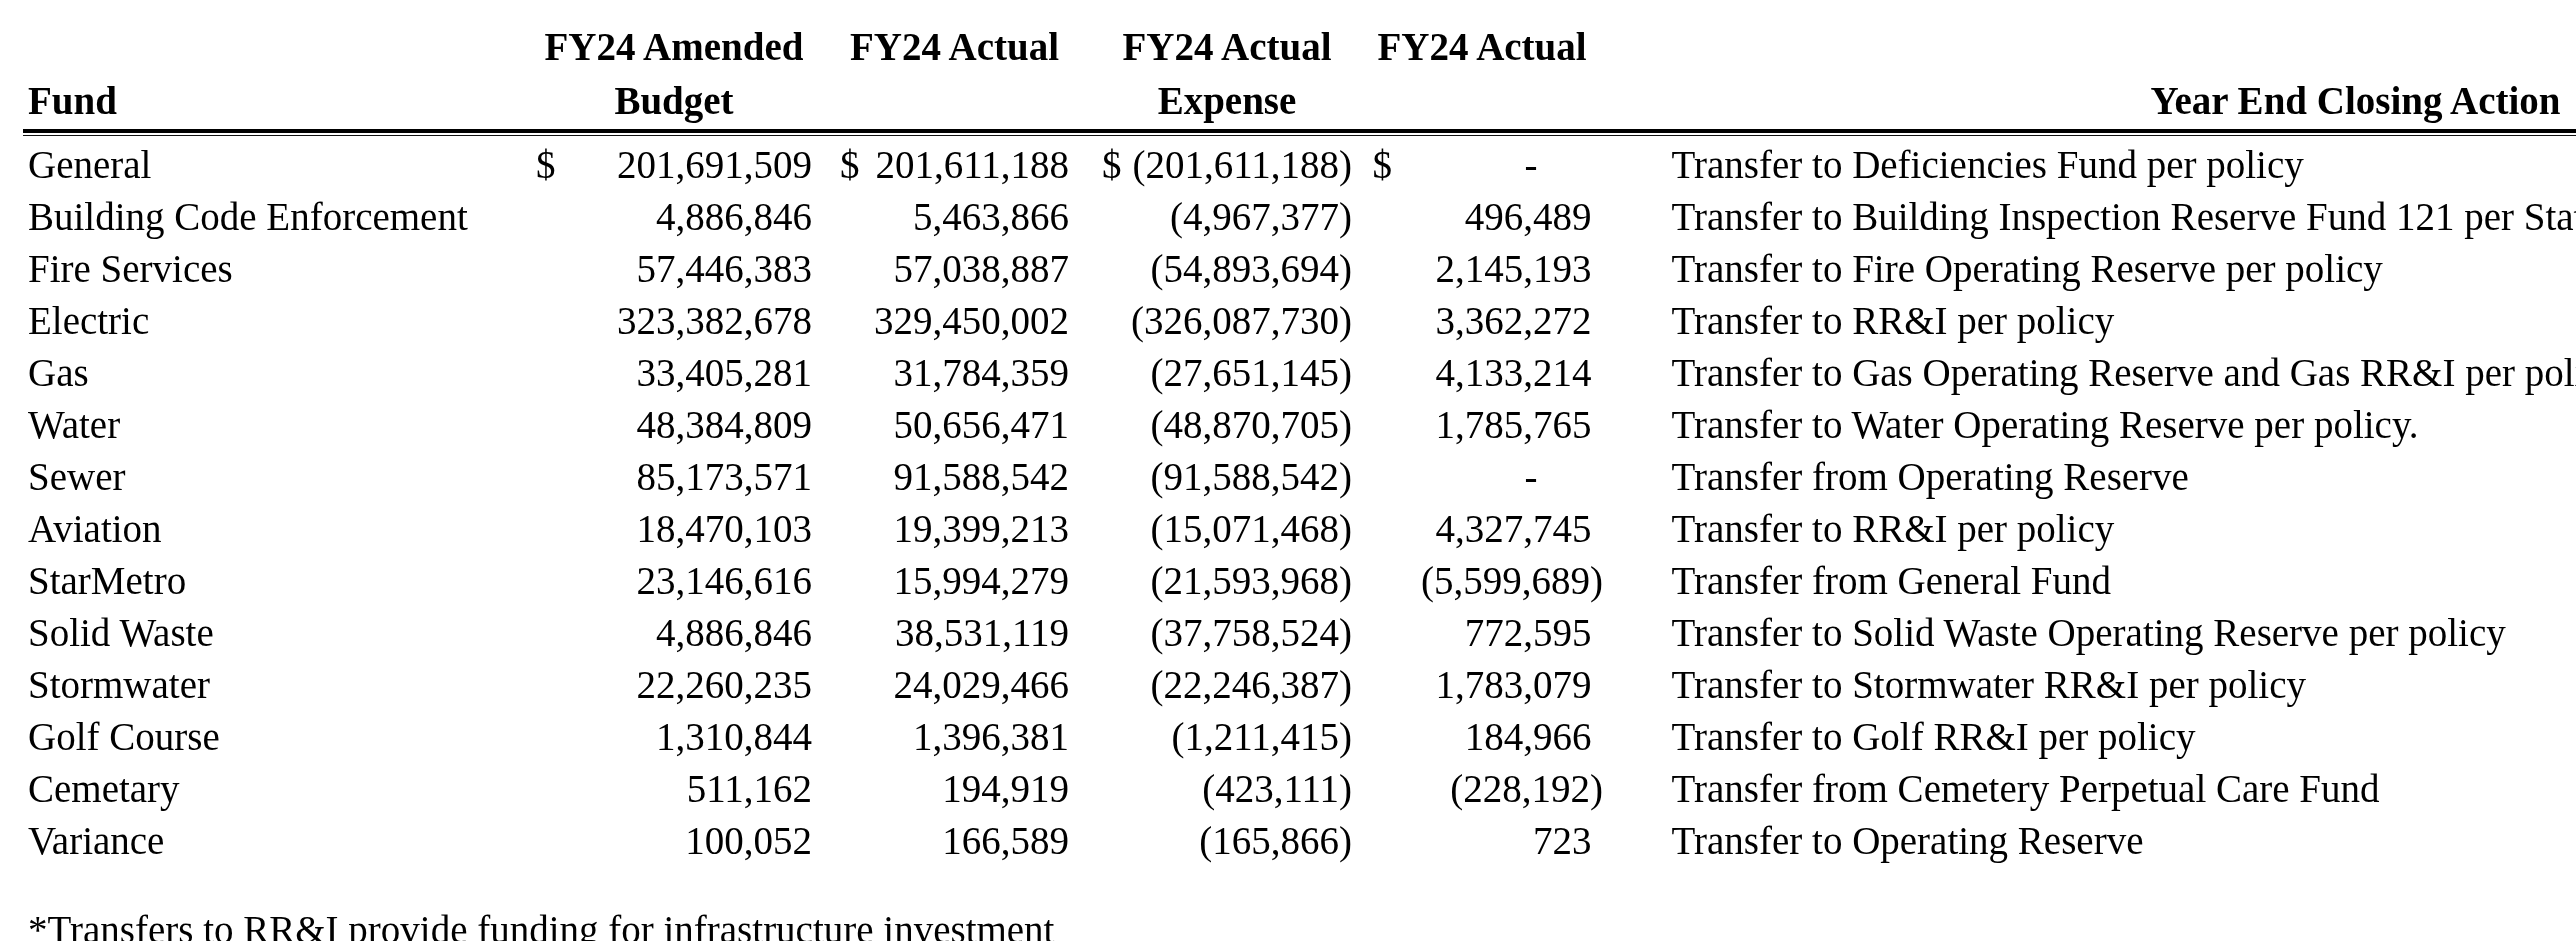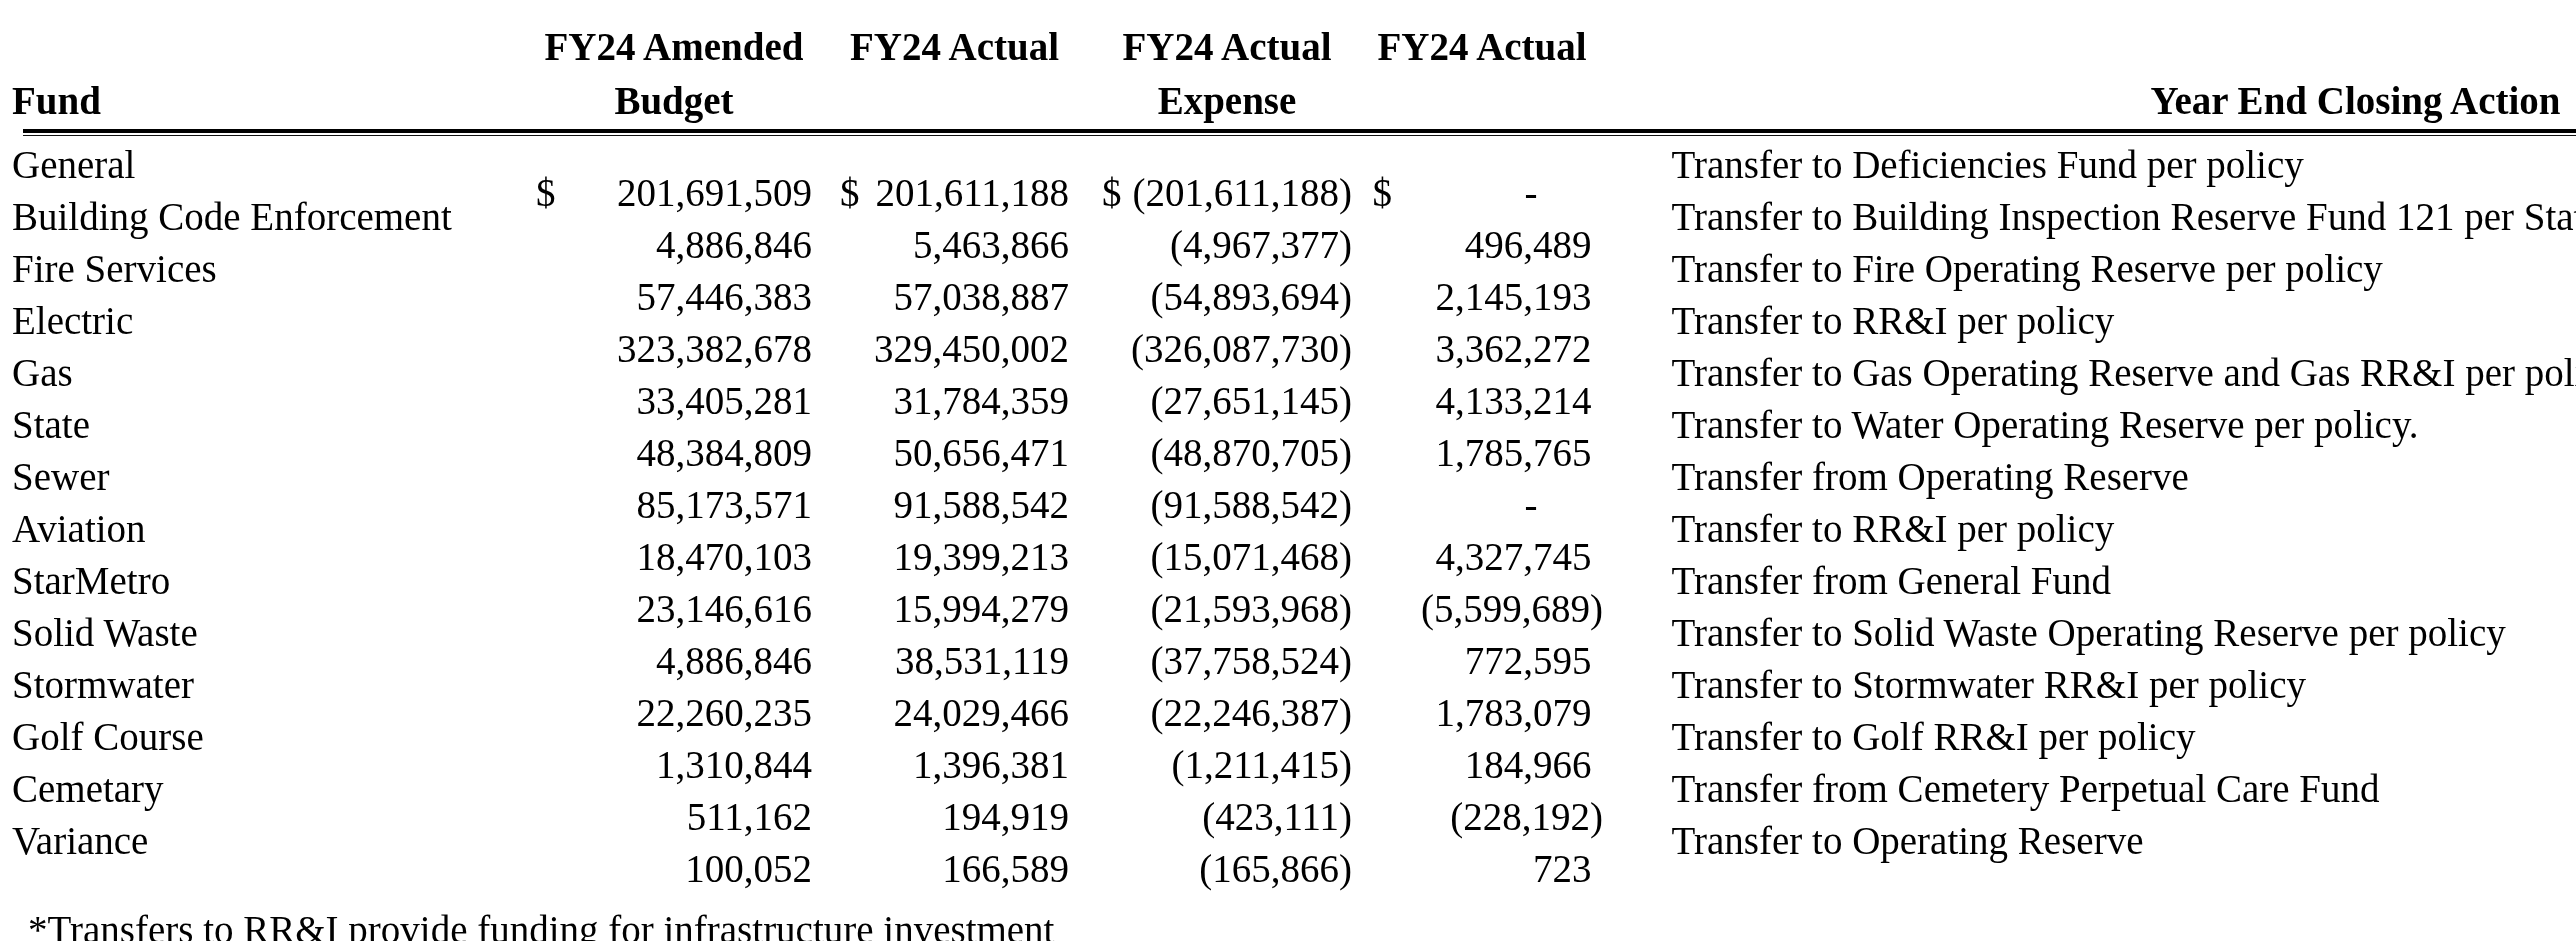--- a/index.html
+++ b/index.html
@@ -23,33 +23,33 @@
   .c1  { grid-column: 1; }
   .c2  { grid-column: 2; }
   .c4  { grid-column: 4; }
   .c6  { grid-column: 6; }
   .c8  { grid-column: 8; }
   .c10 { grid-column: 10; }
 
   .hdr-block { margin-top: 19.6px; }
   .hline { height: 54px; line-height: 54px; font-weight: 700; }
   .center { text-align: center; font-family: Liberation Serif, serif; }
-  .fund-col { padding-left: 12px; }
+  .fund-col { padding-left: 28px; }
 
   .rule {
     margin: 1px 29px 3.1px 23px;
     height: 2.1px;
     border-top: 4.1px solid #000;
     border-bottom: 1.5px solid #111;
   }
 
   .row { height: 52px; line-height: 52px; }
   .money { display: flex; justify-content: space-between; align-items: baseline; }
   .money .cur { flex: 0 0 auto; }
-  .money .val { flex: 0 0 auto; text-align: right; margin-top: 28px; }
+  .money .val { flex: 0 0 auto; text-align: right; }
   .val.dash  { padding-right: 54px; }
   .val.paren { margin-right: -11.3px; }
   .action-col { text-align: left; white-space: nowrap; }
 
   .footnote {
     margin-top: 37px;
     padding-left: 28px;
     height: 52px;
     line-height: 52px;
   }
@@ -180,21 +180,21 @@
     </div>
     <div class="c8 money">
       <span class="cur"></span>
       <span class="val">4,133,214</span>
     </div>
     <div class="c10 action-col">Transfer to Gas Operating Reserve and Gas RR&amp;I per policy</div>
 
   </div>
 
   <div class="grid row">
-    <div class="c1 fund-col">State</div>
+    <div class="c1 fund-col">Water</div>
     <div class="c2 money">
       <span class="cur"></span>
       <span class="val">48,384,809</span>
     </div>
     <div class="c4 money">
       <span class="cur"></span>
       <span class="val">50,656,471</span>
     </div>
     <div class="c6 money">
       <span class="cur"></span>

